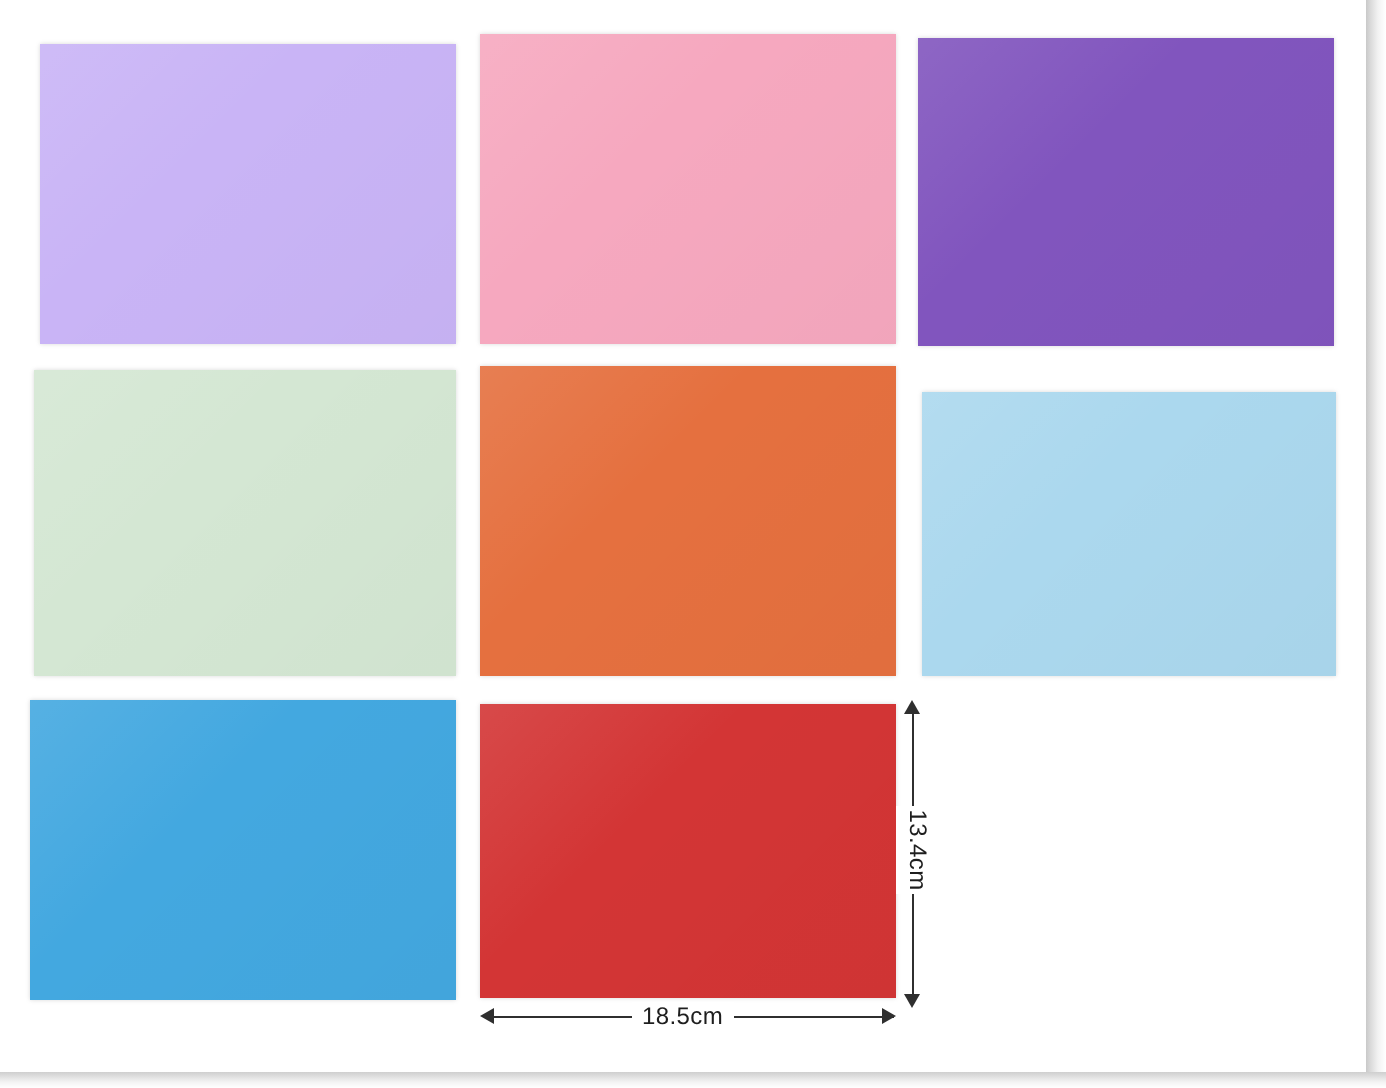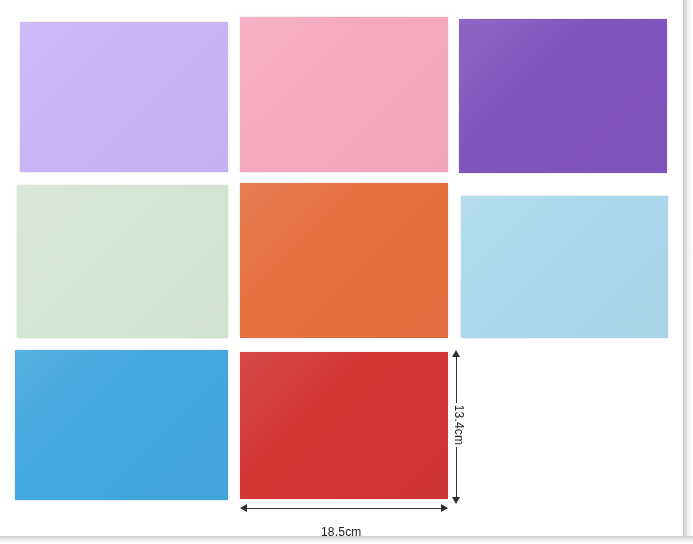--- a/index.html
+++ b/index.html
@@ -121,19 +121,19 @@
     <div class="arrow arrow-up" style="left: 452px; top: 350px; border-bottom-color: rgb(47, 47, 47);"></div>
     <div class="dim-line-v" style="left: 456px; top: 353px; height: 145px; background: rgb(47, 47, 47);"></div>
     <div class="arrow arrow-down" style="left: 452px; top: 497px; border-top-color: rgb(47, 47, 47);"></div>
     <div class="dim-label dim-label-v" style="left: 437px; top: 414px; width: 44px; text-align: center; color: rgb(30, 30, 30);">13.4cm</div>
   </div>
 
   <div id="dim-h-group">
     <div class="arrow arrow-left" style="left: 240px; top: 504px; border-right-color: rgb(47, 47, 47);"></div>
     <div class="dim-line-h" style="left: 243px; top: 508px; width: 204px; background: rgb(47, 47, 47);"></div>
     <div class="arrow arrow-right" style="left: 441px; top: 504px; border-left-color: rgb(47, 47, 47);"></div>
-    <div class="dim-label dim-label-h" style="left: 316px; top: 501px; color: rgb(30, 30, 30); margin-top: 24px;">18.5cm</div>
+    <div class="dim-label dim-label-h" style="left: 316px; top: 501px; color: rgb(30, 30, 30);">18.5cm</div>
   </div>
 
   <div id="page-edge-right"></div>
   <div id="page-edge-bottom"></div>
 
 </div>
 
 </body></html>

